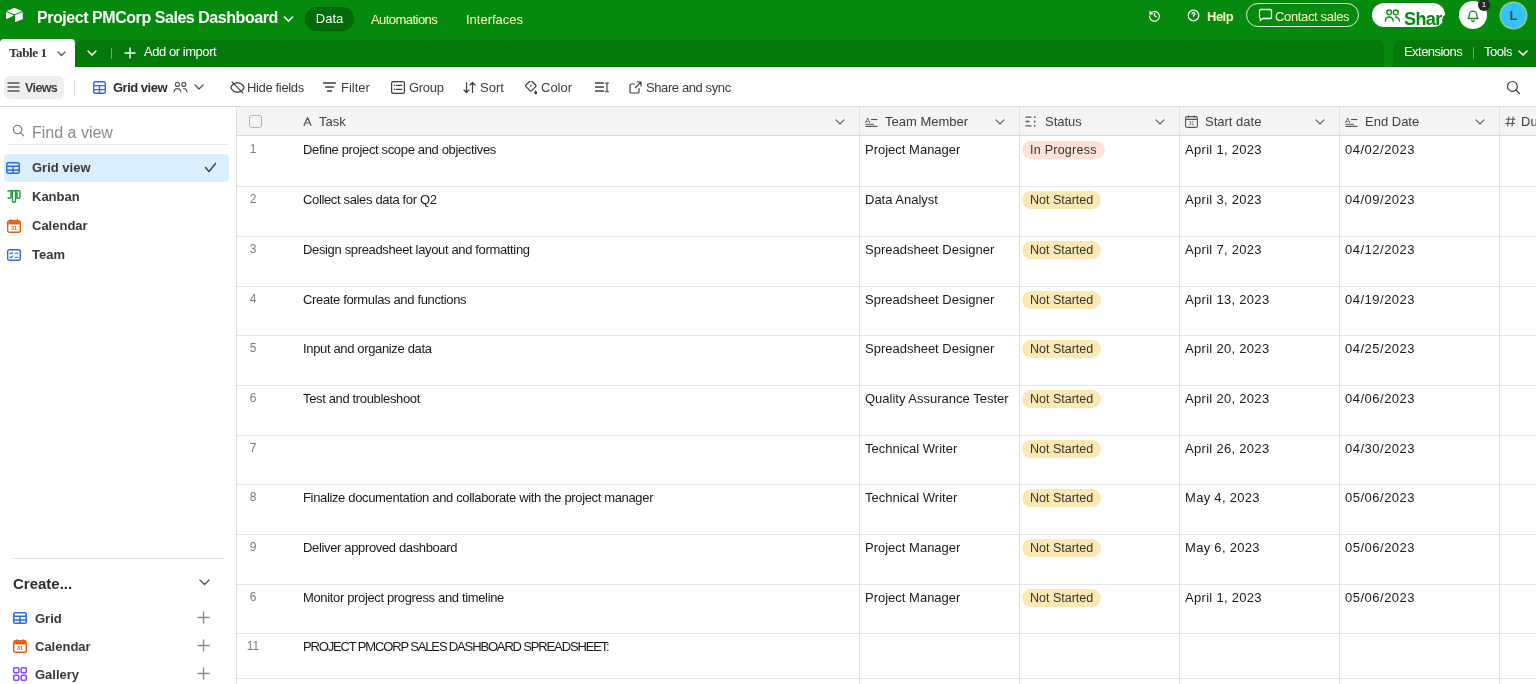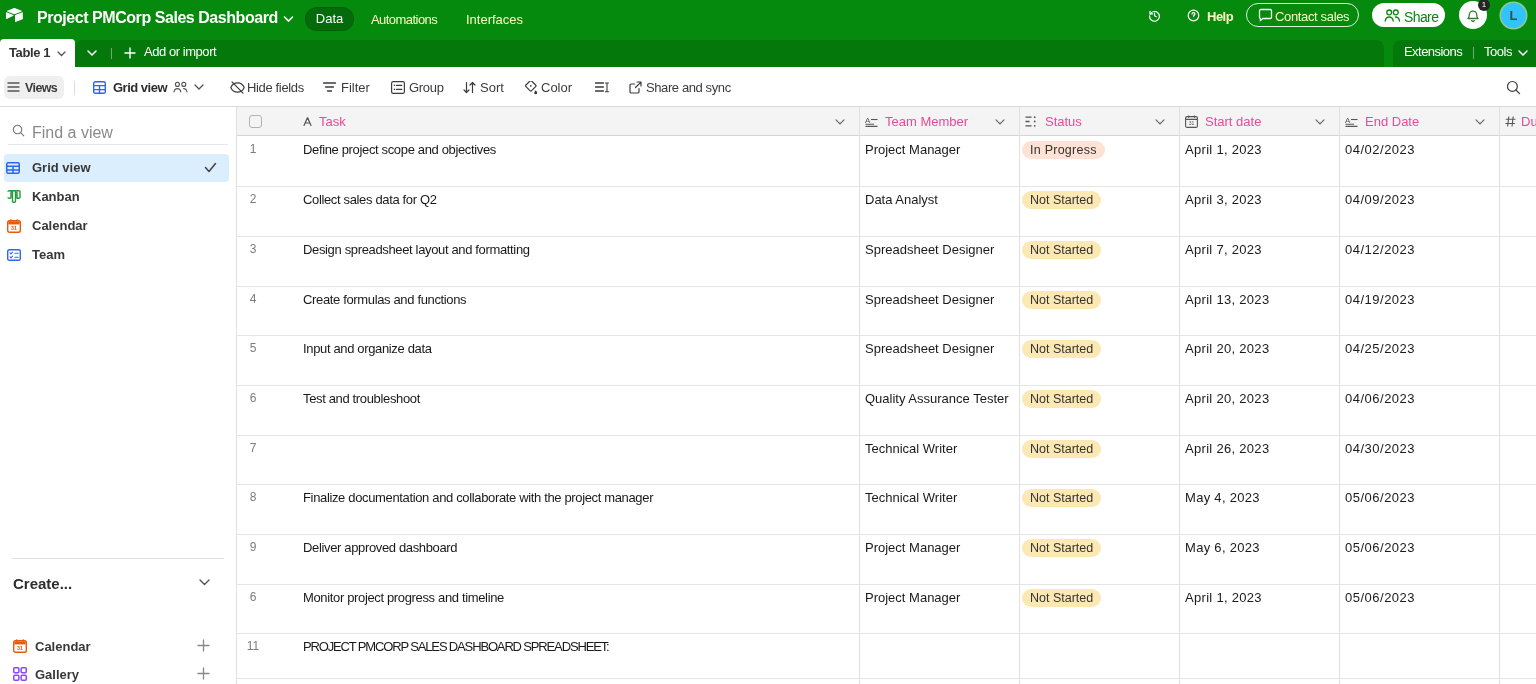--- a/index.html
+++ b/index.html
@@ -12,21 +12,21 @@
 .navitem { position:absolute; top:12px; font-size:13px; color:#fef9c3; }
 #datapill { position:absolute; left:305px; top:7px; width:49px; height:24px; background:rgba(0,0,0,0.22); border:1px solid rgba(0,0,0,0.12); border-radius:12px; color:#fff; text-align:center; line-height:22px; font-size:13px; }
 .wpill { position:absolute; top:3px; height:24px; border-radius:12px; font-size:13px; }
 #contactpill { left:1246px; width:113px; border:1px solid rgba(255,255,255,0.85); color:#fff; }
 #sharepill { left:1372px; width:73px; background:#fff; color:#068a0e; font-weight:bold; }
 
 #tabbar { position:absolute; left:0; top:38px; width:1536px; height:29px; background:#068a0e; }
 .strip { position:absolute; top:2px; height:27px; background:rgba(0,0,0,0.13); }
 #strip1 { left:75px; width:1309px; border-radius:8px 8px 0 0; }
 #strip2 { left:1393px; width:143px; border-radius:8px 0 0 0; }
-#tab1 { position:absolute; left:0; top:1px; width:75px; height:28px; background:#fff; border-radius:4px 4px 0 0; color:#333; font-size:13px; font-weight:bold; letter-spacing:-0.4px; line-height:28px; padding-left:9px; }
+#tab1 { position:absolute; left:0; top:1px; width:75px; height:28px; background:#fff; border-radius:4px 4px 0 0; color:#333; font-size:13px; font-weight:bold; letter-spacing:-0.4px; line-height:28px; padding-left:9px;font-family:Liberation Serif, serif; }
 .tabtxt { position:absolute; top:0; height:29px; line-height:27px; color:#fff; font-size:13px; }
 
 #toolbar { position:absolute; left:0; top:67px; width:1536px; height:40px; background:#fff; border-bottom:1px solid #d9d9d9; }
 #viewspill { position:absolute; left:4px; top:9px; width:60px; height:23px; background:#efefef; border-radius:6px; }
 .tbtxt { position:absolute; top:13px; font-size:13px; color:#3c3c3c; }
 .tbdiv { position:absolute; left:74px; top:14px; width:1px; height:14px; background:#d9d9d9; }
 
 #sidebar { position:absolute; left:0; top:107px; width:237px; height:577px; background:#fff; border-right:1px solid #e0e0e0; }
 .sitem { position:absolute; left:4px; width:225px; height:28px; border-radius:4px; }
 .sitem .lbl { position:absolute; left:28px; top:6px; font-size:13px; font-weight:bold; color:#383838; }
@@ -36,21 +36,21 @@
 
 #grid { position:absolute; left:237px; top:107px; width:1299px; height:577px; background:#fff; overflow:hidden; }
 #ghead { position:absolute; left:0; top:0; width:1299px; height:29px; background:#f4f4f4; border-bottom:1px solid #d5d5d5; }
 .vline { position:absolute; top:0; width:1px; background:#e0e0e0; }
 .hline { position:absolute; left:0; width:1299px; height:1px; background:#e4e4e4; }
 .rownum { position:absolute; width:30px; text-align:center; font-size:12px; color:#7c7c7c; }
 .cell { position:absolute; font-size:13px; color:#1a1a1a; white-space:nowrap; }
 .pill { position:absolute; height:18px; border-radius:9px; font-size:12.5px; line-height:18px; padding:0 8px; color:#333; }
 .py { background:#fce8b3; }
 .po { background:#fee2d5; letter-spacing:0.25px; }
-.hcell { position:absolute; top:0; height:29px; line-height:29px; font-size:13px; color:#ec4899; }
+.hcell { position:absolute; top:0; height:29px; line-height:29px; font-size:13px; color:#404040; }
 svg { display:block; }
 .icon { position:absolute; }
 </style>
 </head>
 <body>
 
 <div id="top">
   <svg class="icon" style="left:5px;top:7px" width="19" height="16.2" viewBox="0 0 200 170" fill="#fff">
     <path d="M90 12.4 24 39.7c-3.7 1.5-3.6 6.7 0 8.2l66.3 26.2c5.8 2.3 12.3 2.3 18.1 0l66.2-26.2c3.7-1.5 3.7-6.7 0.1-8.2L108.8 12.4c-6-2.5-12.8-2.5-18.8 0"></path>
     <path d="M105.3 88.5v65.6c0 3.1 3.1 5.3 6 4.1l73.8-28.6c1.7-0.7 2.8-2.3 2.8-4.1V59.8c0-3.1-3.1-5.3-6-4.1l-73.8 28.6c-1.7 0.7-2.8 2.3-2.8 4.2"></path>
@@ -79,21 +79,21 @@
       <path d="M1.5 2.8c0-.7.6-1.3 1.3-1.3h9.4c.7 0 1.3.6 1.3 1.3v6.4c0 .7-.6 1.3-1.3 1.3H5l-2.6 2v-2H2.8c-.7 0-1.3-.6-1.3-1.3z"></path>
     </svg>
   <span class="navitem" style="left:1275px;top:9px;letter-spacing:-0.35px">Contact sales</span>
   <div class="wpill" id="sharepill"></div>
   <svg class="icon" style="left:1384px;top:8px" width="17" height="15" viewBox="0 0 17 15" fill="none" stroke="#068a0e" stroke-width="1.3" stroke-linecap="round">
     <circle cx="5.2" cy="4.4" r="2.4"></circle>
       <path d="M1.2 13c.4-2.6 2-4 4-4s3.6 1.4 4 4"></path>
       <circle cx="11.8" cy="4.4" r="2.4"></circle>
       <path d="M11.5 9c2 0 3.6 1.4 4 4"></path>
   </svg>
-  <span class="navitem" style="left:1404px;top:9px;color:#068a0e;font-weight:normal;font-size:14px;letter-spacing:-0.6px">Share</span>
+  <span class="navitem" style="left:1404px;top:9px;color:#068a0e;font-weight:bold;font-size:18px;letter-spacing:-0.6px">Share</span>
   <div class="abs" style="left:1459px;top:1px;width:28px;height:28px;border-radius:50%;background:#fff"></div>
   <svg class="icon" style="left:1466px;top:8px" width="14" height="15" viewBox="0 0 14 15" fill="none" stroke="#2e7d32" stroke-width="1.3" stroke-linecap="round">
     <path d="M2 10.5c1-1 1.3-2.2 1.3-3.7a3.7 3.7 0 0 1 7.4 0c0 1.5.3 2.7 1.3 3.7z" stroke-linejoin="round"></path>
       <path d="M5.7 12.6a1.4 1.4 0 0 0 2.6 0"></path>
   </svg>
   <div class="abs" style="left:1478px;top:-1px;width:12px;height:12px;border-radius:50%;background:#252525;color:#fff;font-size:8px;text-align:center;line-height:12px">1</div>
   <div class="abs" style="left:1501px;top:3px;width:25px;height:25px;border-radius:50%;background:#32c3fb;box-shadow:0 0 0 1.5px rgba(255,255,255,0.55);color:#3d4a54;font-size:13px;font-weight:bold;text-align:center;line-height:25px">L</div>
 </div>
 
 <div id="tabbar">
@@ -220,20 +220,30 @@
         <rect x="0.7" y="0.7" width="12.6" height="10.6" rx="1.6"></rect>
         <path d="M3 3.9l1 1 1.6-1.8M3 7.9l1 1 1.6-1.8M8 4.3h3.2M8 8.3h3.2" stroke-linecap="round" stroke-linejoin="round" stroke-width="1.1"></path>
       </svg>
     <span class="lbl">Team</span>
   </div>
   <div class="sep" style="left:12px;top:451px;width:212px;background:#e2e2e2"></div>
   <div class="abs" style="left:13px;top:468px;font-size:15px;font-weight:bold;color:#2d2d2d">Create...</div>
   <svg class="icon" style="left:199px;top:472px" width="11" height="7" viewBox="0 0 11 7">
       <path d="M1 1l4.5 4.5L10 1" stroke="#555" stroke-width="1.4" fill="none" stroke-linecap="round"></path>
     </svg>
+  <div class="citem" style="top:501px">
+    <svg class="icon" style="left:13px;top:4px;position:absolute" width="14" height="12" viewBox="0 0 14 12" fill="none" stroke="#2c68e8" stroke-width="1.5">
+        <rect x="0.75" y="0.75" width="12.5" height="10.5" rx="1.5"></rect>
+        <path d="M0.75 4.2h12.5M0.75 7.9h12.5M7 4.2v7"></path>
+      </svg>
+    <span class="clbl">Grid</span>
+    <svg class="icon" style="left:197px;top:3px;position:absolute" width="13" height="13" viewBox="0 0 13 13">
+        <path d="M6.5 1v11M1 6.5h11" stroke="#888" stroke-width="1.3" stroke-linecap="round"></path>
+      </svg>
+  </div>
   <div class="citem" style="top:529px">
     <svg class="icon" style="left:13px;top:3px;position:absolute" width="14" height="14" viewBox="0 0 14 14">
         <rect x="0.7" y="1.7" width="12.6" height="11.6" rx="1.8" fill="none" stroke="#e8590c" stroke-width="1.4"></rect>
         <rect x="1.4" y="2.4" width="11.2" height="3" fill="#e8590c"></rect>
         <rect x="3" y="0.2" width="1.7" height="2.4" rx="0.85" fill="#e8590c"></rect>
         <rect x="9.3" y="0.2" width="1.7" height="2.4" rx="0.85" fill="#e8590c"></rect>
         <text x="6.9" y="11.3" font-size="5.4" fill="#e8590c" text-anchor="middle" font-family="Liberation Sans" font-weight="bold">31</text>
       </svg>
     <span class="clbl">Calendar</span>
     <svg class="icon" style="left:197px;top:3px;position:absolute" width="13" height="13" viewBox="0 0 13 13">

